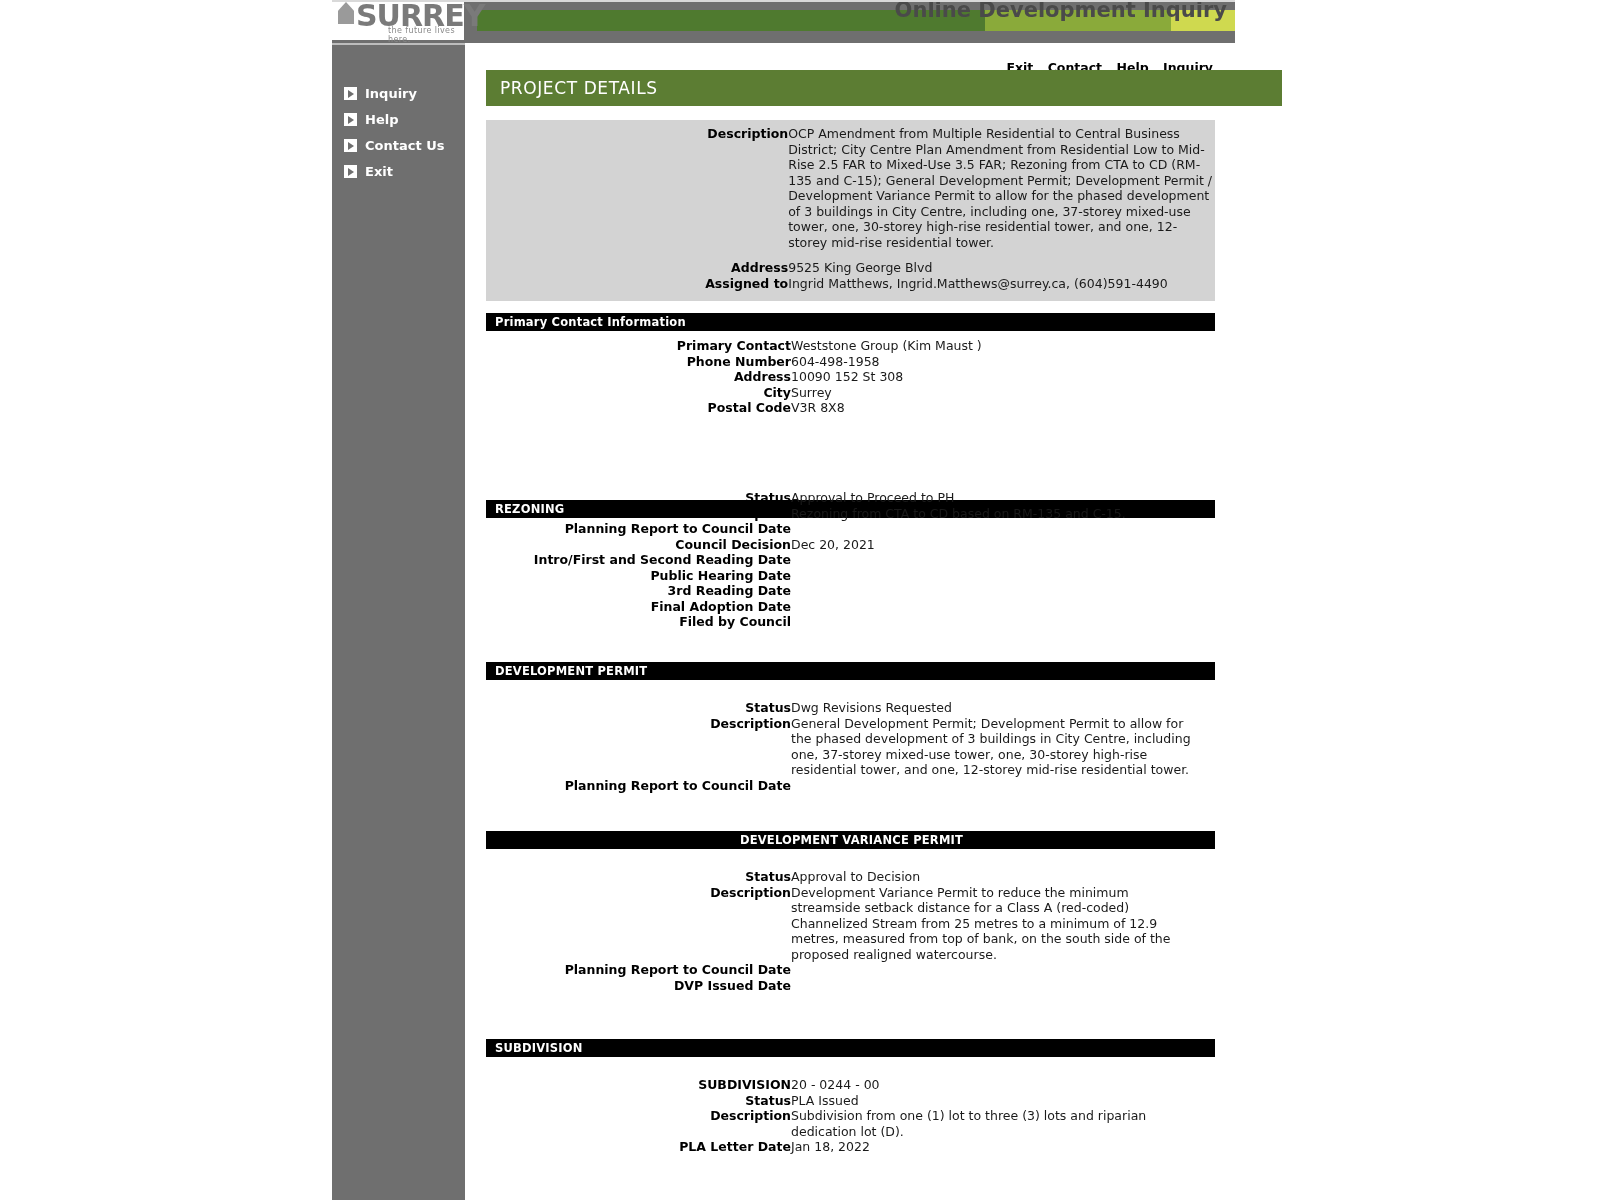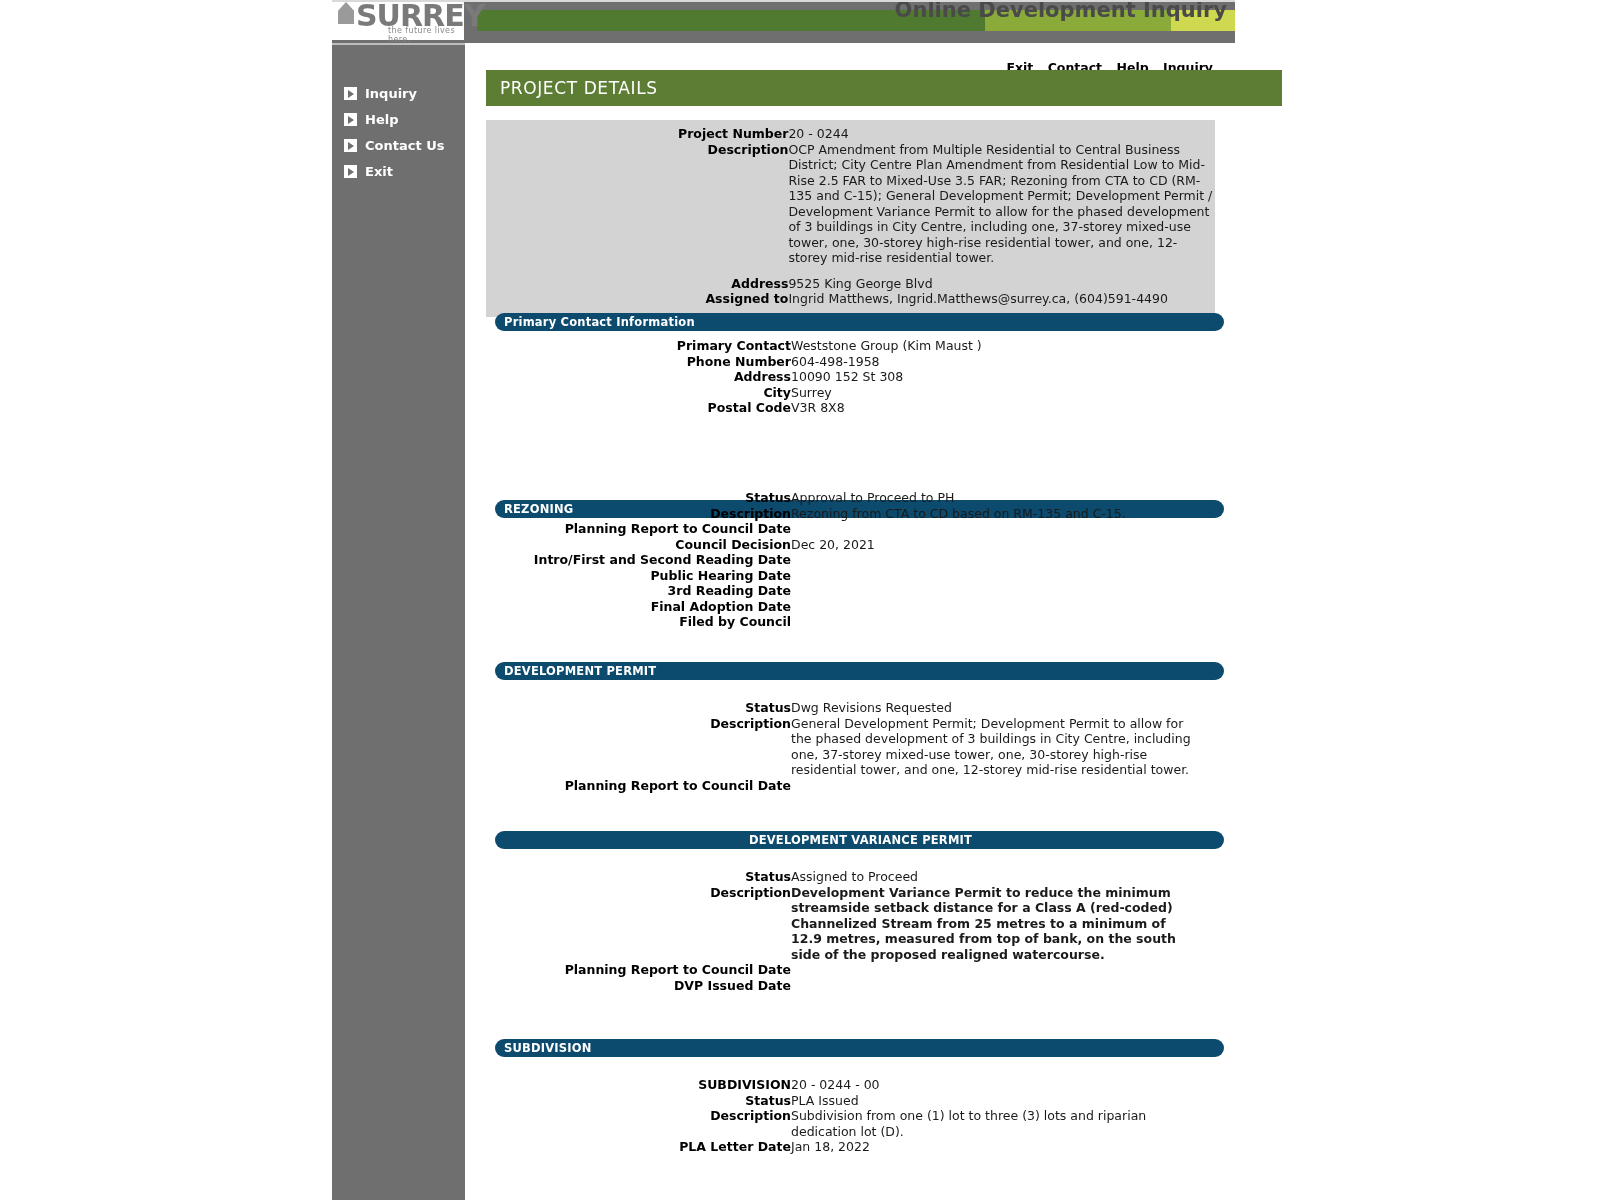--- a/index.html
+++ b/index.html
@@ -220,33 +220,32 @@
     color: #000;
   }
   td.v {
     text-align: left;
     color: #1a1a1a;
   }
   .spacer-row td { height: 10px; }
   
   .section-bar {
     position: absolute;
-    left: 30px;
+    left: 21px;
     width: 729px;
     height: 18px;
-    background: #0c4a6e;
+    background: #000000;
     color: #ffffff;
     font-size: 11.5px;
     font-weight: bold;
     display: flex;
     align-items: center;
     padding-left: 9px;
     box-sizing: border-box;
     letter-spacing: 0.2px;
-    border-radius: 9px;
   }
   .section-bar.center {
     justify-content: center;
     padding-left: 2px;
   }
   .section-body {
     position: absolute;
     left: 21px;
     width: 729px;
   }
@@ -299,24 +298,20 @@
       <a>Contact</a>
       <a>Help</a>
       <a>Inquiry</a>
     </div>
 
     <div class="page-title-bar">PROJECT DETAILS</div>
 
     <div class="summary-block">
       <table class="kv">
         <tbody>
-            <tr>
-          <td class="k kcol">Project Number</td>
-          <td class="v">20 - 0244</td>
-        </tr>
         <tr>
           <td class="k kcol">Description</td>
           <td class="v" style="width:430px;">OCP Amendment from Multiple Residential to Central Business District; City Centre Plan Amendment from Residential Low to Mid-Rise 2.5 FAR to Mixed-Use 3.5 FAR; Rezoning from CTA to CD (RM-135 and C-15); General Development Permit; Development Permit / Development Variance Permit to allow for the phased development of 3 buildings in City Centre, including one, 37-storey mixed-use tower, one, 30-storey high-rise residential tower, and one, 12-storey mid-rise residential tower.</td>
         </tr>
         <tr class="spacer-row">
               <td></td>
               <td></td>
             </tr>
         <tr>
           <td class="k kcol">Address</td>
@@ -421,25 +416,25 @@
       </tbody>
         </table>
     </div>
 
     <div class="section-bar center" style="top:788px;">DEVELOPMENT VARIANCE PERMIT</div>
     <div class="section-body" style="top:826px;">
       <table class="kv">
         <tbody>
             <tr>
           <td class="k kcol">Status</td>
-          <td class="v">Assigned to Proceed</td>
+          <td class="v">Approval to Decision</td>
         </tr>
         <tr>
           <td class="k kcol">Description</td>
-          <td class="v" style="width:400px;font-weight:bold;">Development Variance Permit to reduce the minimum streamside setback distance for a Class A (red-coded) Channelized Stream from 25 metres to a minimum of 12.9 metres, measured from top of bank, on the south side of the proposed realigned watercourse.</td>
+          <td class="v" style="width:400px;">Development Variance Permit to reduce the minimum streamside setback distance for a Class A (red-coded) Channelized Stream from 25 metres to a minimum of 12.9 metres, measured from top of bank, on the south side of the proposed realigned watercourse.</td>
         </tr>
         <tr>
           <td class="k kcol">Planning Report to Council Date</td>
           <td class="v"></td>
         </tr>
         <tr>
           <td class="k kcol">DVP Issued Date</td>
           <td class="v"></td>
         </tr>
       </tbody>

